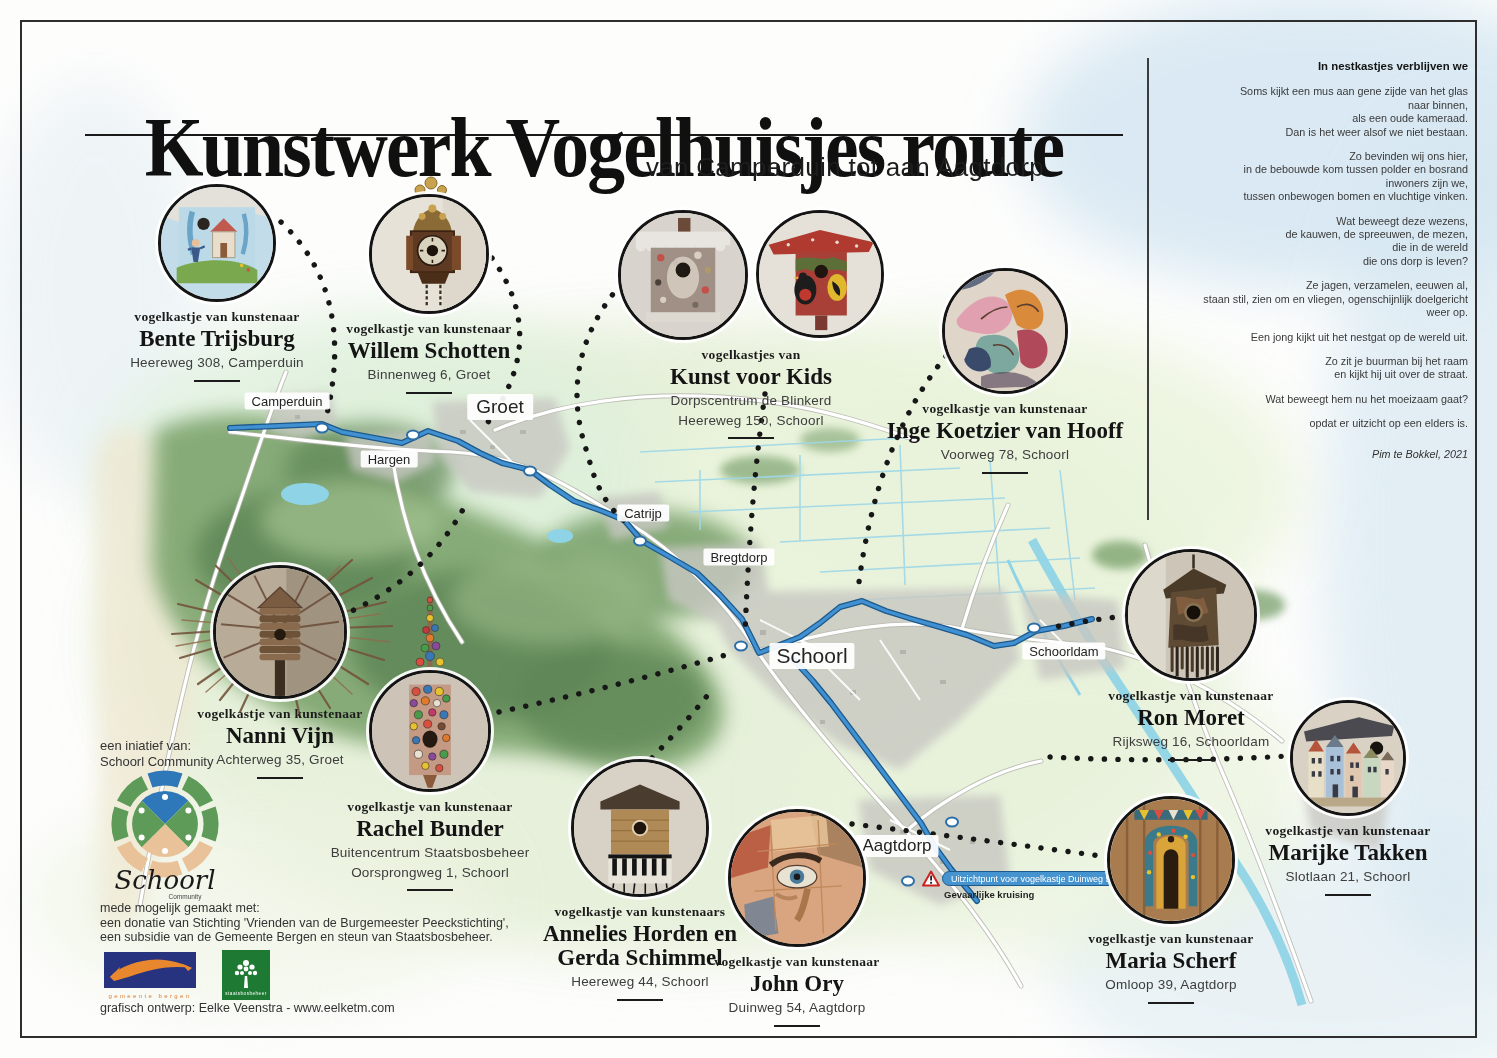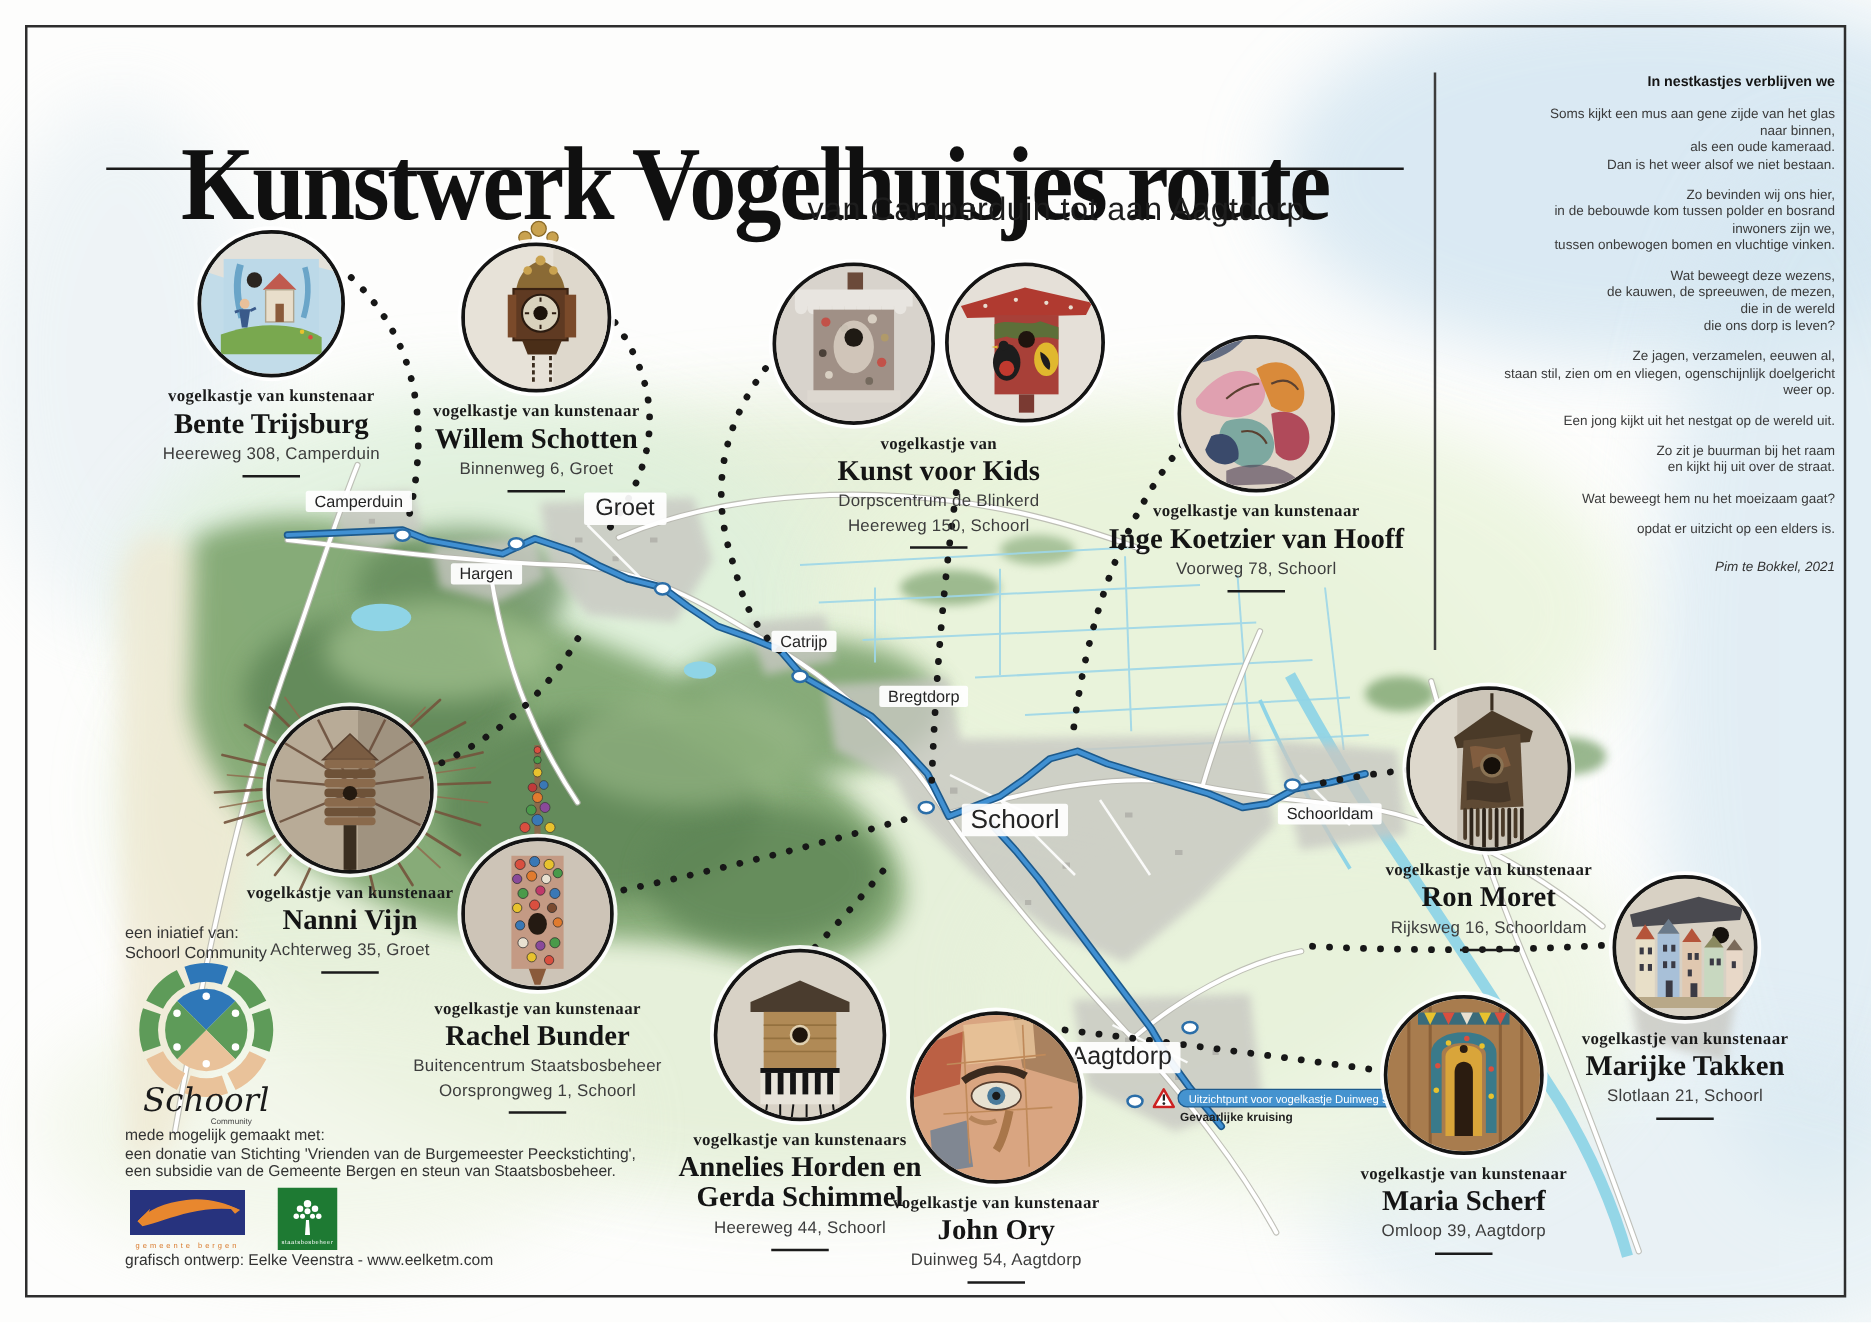--- a/index.html
+++ b/index.html
@@ -35,21 +35,21 @@
   .entry-name{font-family:"Liberation Serif",serif;font-weight:700;font-size:23px;color:#141414;
               line-height:1.05;margin-top:2px;}
   .entry-addr{font-size:13.5px;color:#3d3d3d;margin-top:4px;letter-spacing:.2px;line-height:1.15;}
   .entry-dash{width:46px;height:0;border-top:2.5px solid #1b1b1b;margin-top:9px;}
 
   
   .mlabel{position:absolute;transform:translate(-50%,-50%);background:rgba(255,255,255,.93);
           color:#242424;font-size:13px;padding:1px 7px;border-radius:2px;z-index:15;white-space:nowrap;}
   .mlabel.big{font-size:19px;padding:2px 9px;}
   .mlabel.bigger{font-size:21px;}
-  .mlabel.med{font-size:20px;}
+  .mlabel.med{font-size:17px;}
   .pill{position:absolute;left:942px;top:871px;background:#4593cf;border:1.6px solid #1d5a8c;color:#fff;
         font-size:9px;padding:1.5px 8px;border-radius:9px;z-index:16;white-space:nowrap;}
   .warn-tri{position:absolute;left:922px;top:870px;z-index:16;}
   .warning-label{position:absolute;left:944px;top:889px;font-size:9.5px;font-weight:700;color:#1f1f1f;z-index:16;}
 
   
   .f-init{position:absolute;left:100px;top:738px;font-size:13px;line-height:16px;color:#333;z-index:10;}
   .community-logo{position:absolute;left:103px;top:769px;z-index:10;}
   .f-support{position:absolute;left:100px;top:901px;font-size:12.5px;line-height:14.5px;color:#333;z-index:10;}
   .logo-bergen{position:absolute;left:104px;top:952px;z-index:10;}
@@ -413,21 +413,21 @@
           <ellipse cx="38" cy="63" rx="9" ry="12" fill="#1d1d1d"></ellipse>
           <circle cx="38" cy="67" r="5" fill="#c0392e"></circle>
           <circle cx="36" cy="52" r="3.2" fill="#1d1d1d"></circle>
           <path d="M32,52 L28,53 L32,54 Z" fill="#e0b82e"></path>
           <ellipse cx="64" cy="61" rx="8" ry="11" fill="#e0b82e"></ellipse>
           <path d="M60,56 C64,58 68,62 66,68 C62,66 60,61 60,56 Z" fill="#1d1d1d"></path>
           <rect x="46" y="84" width="10" height="12" fill="#7a3a32"></rect>
         </svg>
       </div>
     </div>
-    <div class="entry-label">vogelkastje van</div>
+    <div class="entry-label">vogelkastjes van</div>
     <div class="entry-name">Kunst voor Kids</div>
     <div class="entry-addr">Dorpscentrum de Blinkerd</div>
     <div class="entry-addr">Heereweg 150, Schoorl</div>
     <div class="entry-dash"></div>
   </div>
 
   <div class="entry" style="left:863px;top:268px;width:284px">
     <div class="bh-circle" style="width:120px;height:120px">
       <svg viewBox="0 0 100 100" width="120" height="120">
         <rect width="100" height="100" fill="#dfd5c8"></rect>

